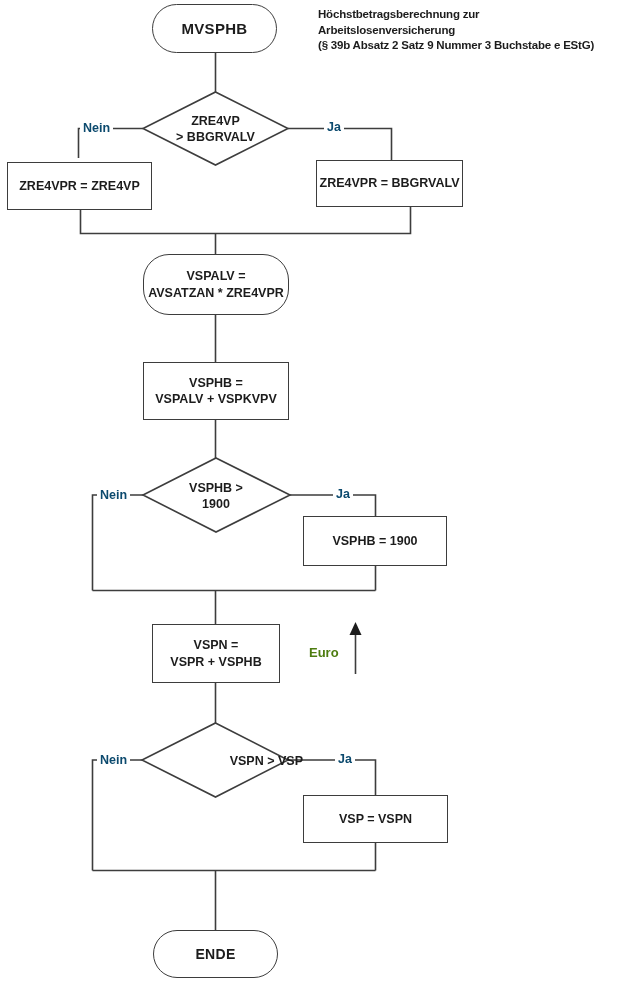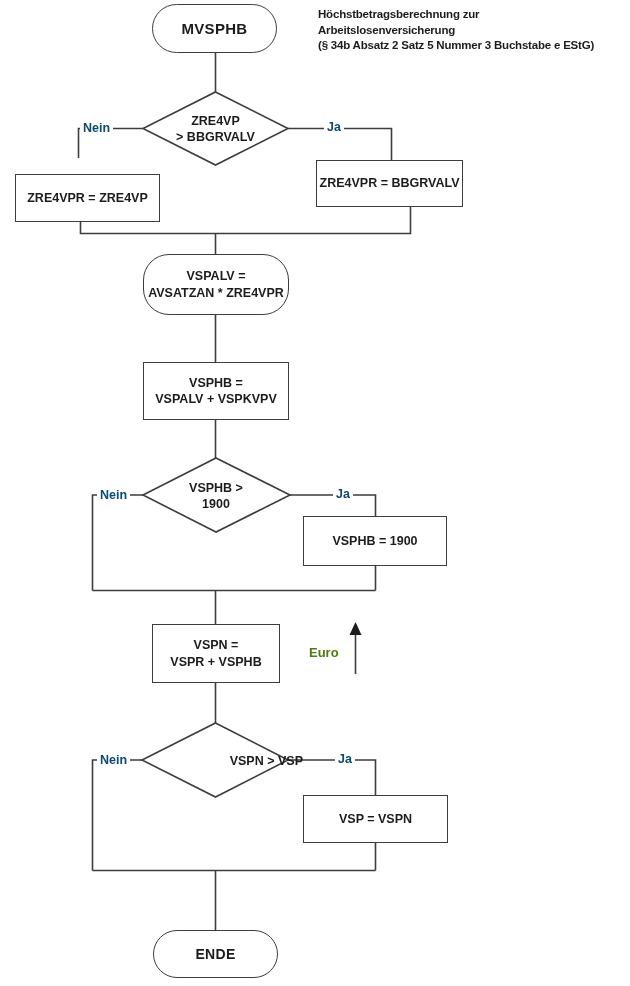--- a/index.html
+++ b/index.html
@@ -26,21 +26,21 @@
   .caption{
     position:absolute;left:318px;top:7px;width:312px;
     font-size:11.5px;font-weight:bold;letter-spacing:-0.2px;
     line-height:15.5px;color:#1c1c1c;white-space:nowrap;
   }
   .euro{
     position:absolute;left:309px;top:645px;font-size:13px;font-weight:bold;color:#4d7c0f;
   }
   
   .n-start {left:152px;top:4px;  width:125px;height:49px;}
-  .n-nein1 {left:7px;  top:174px;width:145px;height:48px;margin-left:8px;}
+  .n-nein1 {left:7px;  top:162px;width:145px;height:48px;}
   .n-ja1   {left:316px;top:160px;width:147px;height:47px;}
   .n-vspalv{left:143px;top:254px;width:146px;height:61px;border-radius:26px;}
   .n-vsphb {left:143px;top:362px;width:146px;height:58px;}
   .n-1900  {left:303px;top:516px;width:144px;height:50px;}
   .n-vspn  {left:152px;top:624px;width:128px;height:59px;}
   .n-vsp   {left:303px;top:795px;width:145px;height:48px;}
   .n-end   {left:153px;top:930px;width:125px;height:48px;font-size:14px;}
   .t-d1{left:145px;top:113px;width:141px;}
   .t-d2{left:146px;top:480px;width:140px;}
   .t-d3{left:158px;top:753px;width:145px;text-align:right;}
@@ -82,21 +82,21 @@
       <polygon points="215.5,92 288,128.5 215.5,165 143,128.5"></polygon>
       <polygon points="216,458 290,495 216,532 143,495"></polygon>
       <polygon points="215.5,723 288,760 215.5,797 142,760"></polygon>
     </g>
     <polygon points="355.5,622 349.5,635 361.5,635" fill="#1c1c1c"></polygon>
   </svg>
 
   <div class="caption">
     <div>Höchstbetragsberechnung zur</div>
     <div>Arbeitslosenversicherung</div>
-    <div>(§ 34b Absatz 2 Satz 5 Nummer 3 Buchstabe e EStG)</div>
+    <div>(§ 39b Absatz 2 Satz 9 Nummer 3 Buchstabe e EStG)</div>
   </div>
 
   <div class="node pill n-end">
     <span>ENDE</span>
   </div>
   <div class="node pill n-start">
     <span>MVSPHB</span>
   </div>
 
   <div class="dtext t-d1">

